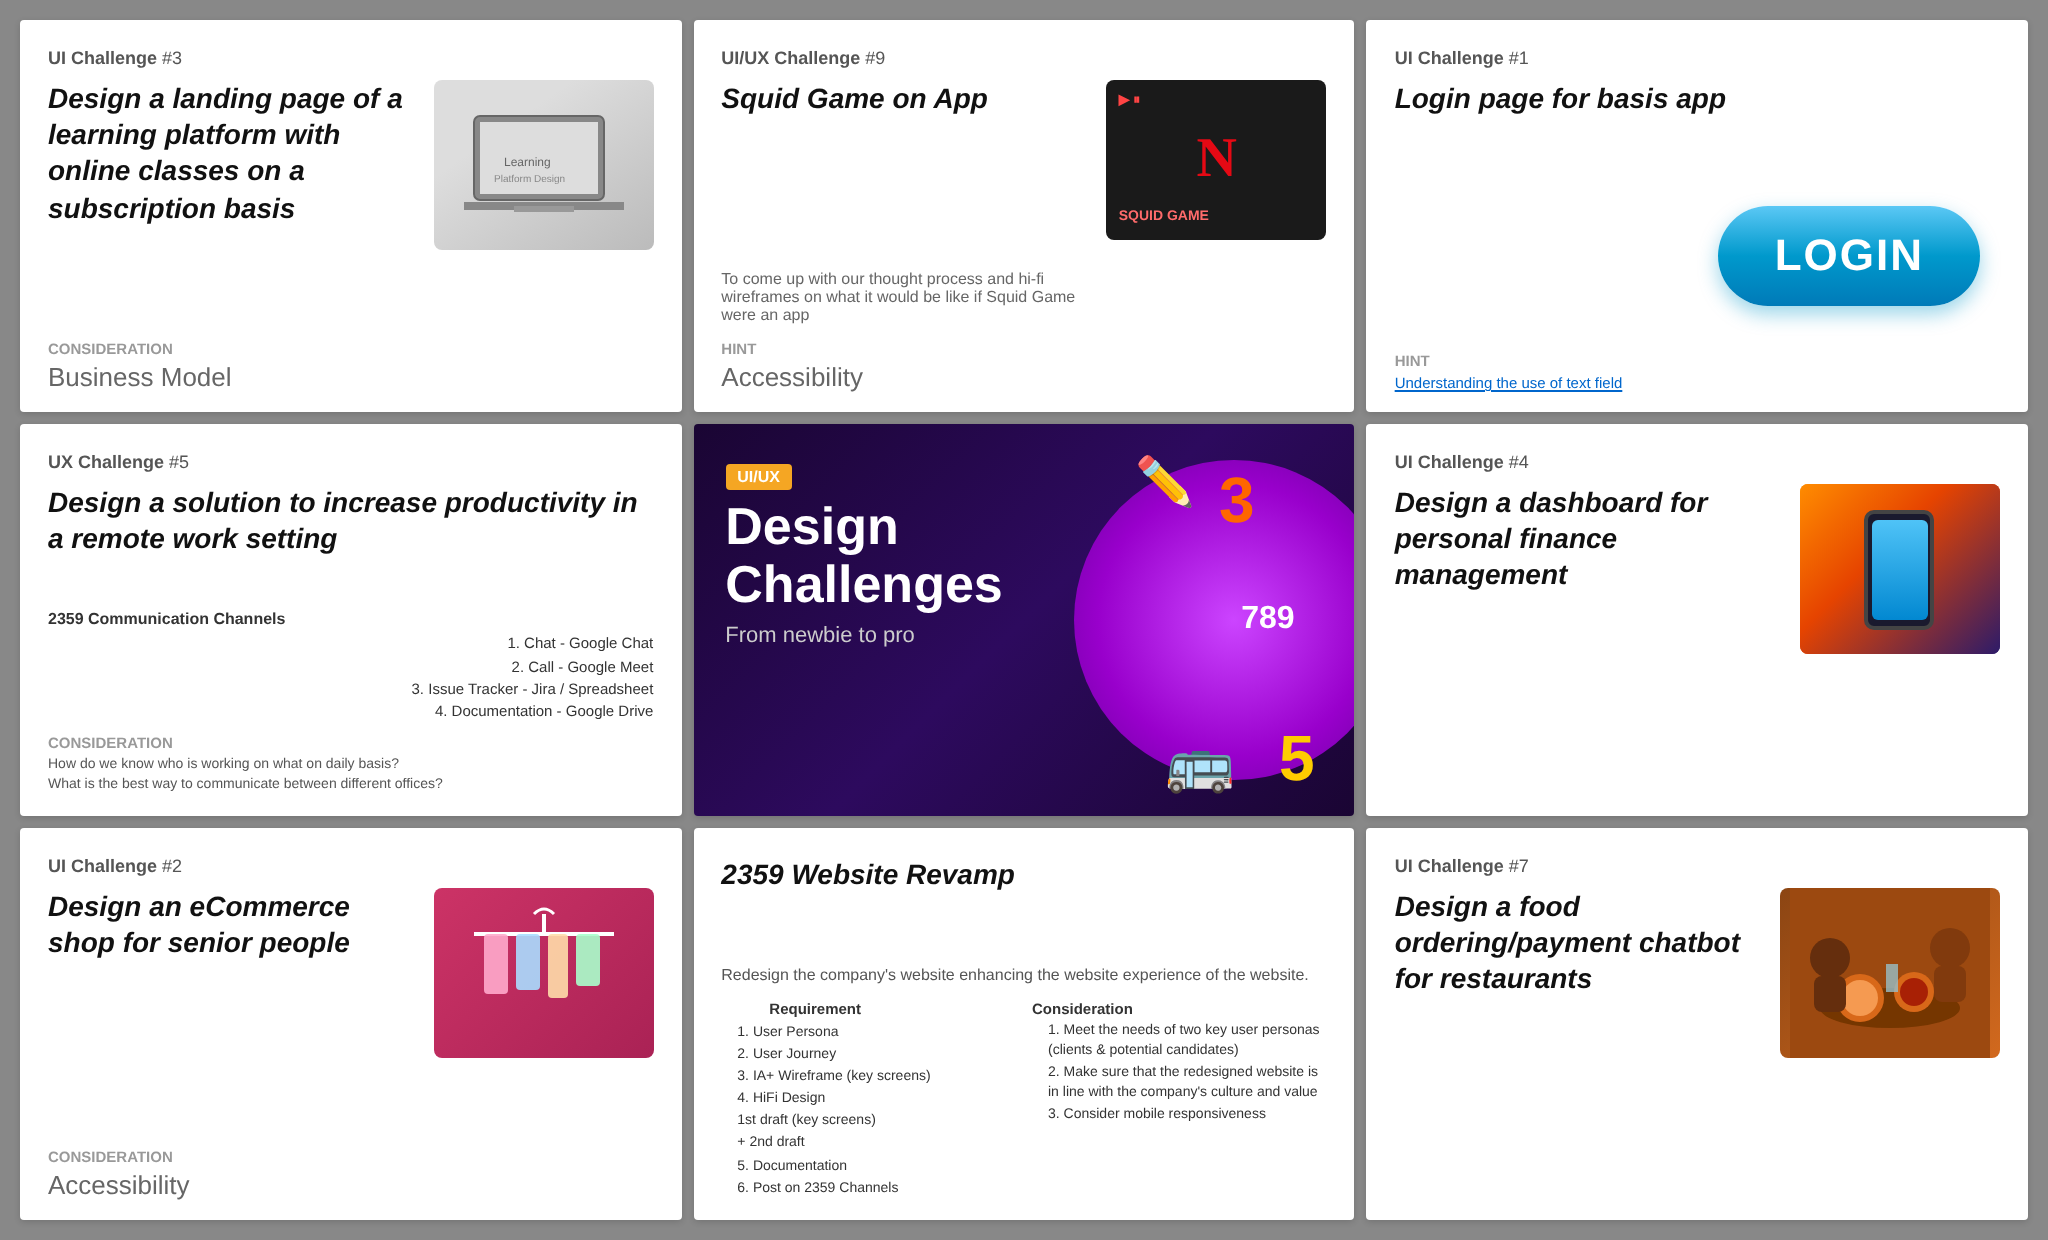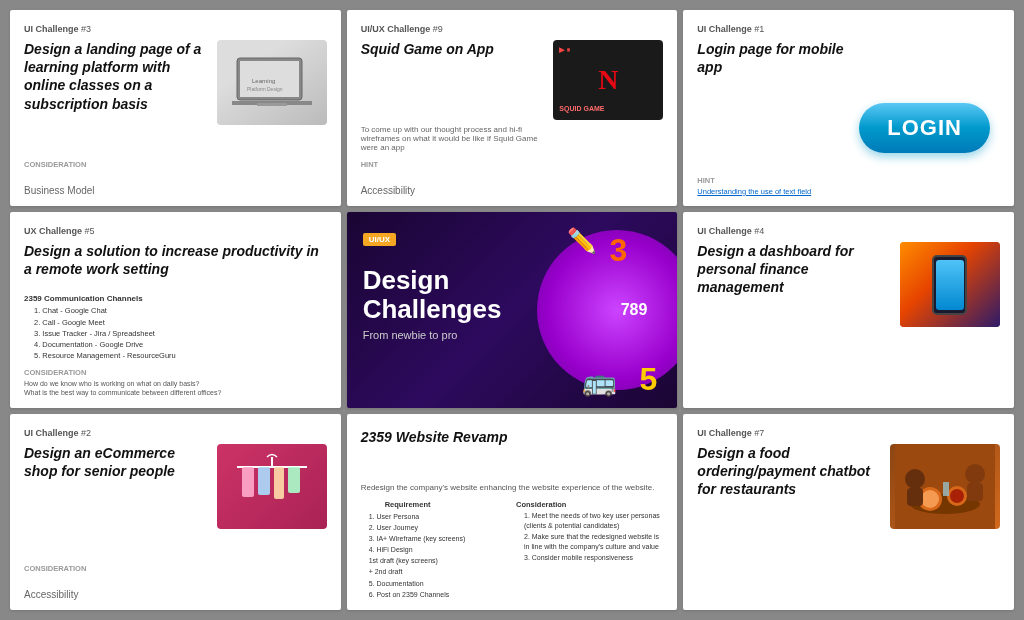--- a/index.html
+++ b/index.html
@@ -136,21 +136,21 @@
       padding: 16px;
     }
     .card4 .challenge-badge {
       background: #f5a623;
       color: white;
       font-size: 8px;
       font-weight: 700;
       padding: 2px 6px;
       border-radius: 2px;
       display: inline-block;
-      margin-bottom: 20px;
+      margin-bottom: 4px;
     }
     .card4 .challenge-title {
       font-size: 26px;
       font-weight: 900;
       color: white;
       line-height: 1.1;
     }
     .card4 .challenge-sub {
       font-size: 11px;
       color: #ccc;
@@ -169,20 +169,21 @@
       font-size: 7.5px;
       color: #333;
       margin-top: 4px;
       line-height: 1.4;
     }
     .card5 .list-item {
       font-size: 7.5px;
       color: #333;
       margin-left: 10px;
       line-height: 1.5;
+      text-align: right;
     }
     
     .card6 .card-img-placeholder {
       width: 100px;
       height: 85px;
       background: linear-gradient(135deg, #ff8c00 0%, #e64400 50%, #2d1b69 100%);
       border-radius: 4px;
       margin-left: 8px;
       flex-shrink: 0;
       display: flex;
@@ -288,23 +289,23 @@
     .art-pencil { position: absolute; top: 15px; right: 80px; font-size: 24px; z-index: 2; }
 
     .section-label {
       font-size: 7.5px;
       color: #999;
       font-weight: 600;
       text-transform: uppercase;
       margin-top: 6px;
     }
     .hint-text {
-      font-size: 10px;
+      font-size: 13px;
       color: #666;
-      margin-top: 16px;
+      margin-top: 2px;
     }
     .hint-link {
       font-size: 7.5px;
       color: #0066cc;
       margin-top: 2px;
       text-decoration: underline;
     }
   </style>
 </head>
 <body>
@@ -346,40 +347,39 @@
       <div class="card-img-placeholder">
         <div class="squid-n">N</div>
         <div class="squid-text">SQUID GAME</div>
         <div style="position:absolute; top:6px; left:6px; font-size:7px; color:#ff4444; font-weight:700;">▶ ⏸</div>
       </div>
     </div>
   </div>
 
   <div class="card card3">
     <div class="card-badge"><span>UI Challenge</span>  #1</div>
-    <div class="card-title" style="max-width:55%;">Login page for mobile app</div>
+    <div class="card-title" style="max-width:55%;">Login page for basis app</div>
     <div class="login-btn-container">
       <div class="login-btn">LOGIN</div>
     </div>
     <div style="margin-top:4px;">
       <div class="section-label">Hint</div>
       <div class="hint-link">Understanding the use of text field</div>
     </div>
   </div>
 
   <div class="card card5">
     <div class="card-badge"><span>UX Challenge</span>  #5</div>
     <div class="card-title">Design a solution to increase productivity in a remote work setting</div>
     <div style="margin-top:16px;">
       <div style="font-size:8px; font-weight:600; color:#333; margin-bottom:2px;">2359 Communication Channels</div>
       <div class="list-item">1. Chat - Google Chat</div>
       <div class="list-item">2. Call - Google Meet</div>
       <div class="list-item">3. Issue Tracker - Jira / Spreadsheet</div>
       <div class="list-item">4. Documentation - Google Drive</div>
-      <div class="list-item">5. Resource Management - ResourceGuru</div>
     </div>
     <div class="section-label">Consideration</div>
     <div class="considerations card5" style="font-size:7px; color:#555; margin-top:2px; line-height:1.4;">
       How do we know who is working on what on daily basis?<br>
       What is the best way to communicate between different offices?
     </div>
   </div>
 
   <div class="card card4">
     <div style="position:relative; z-index:2;">

